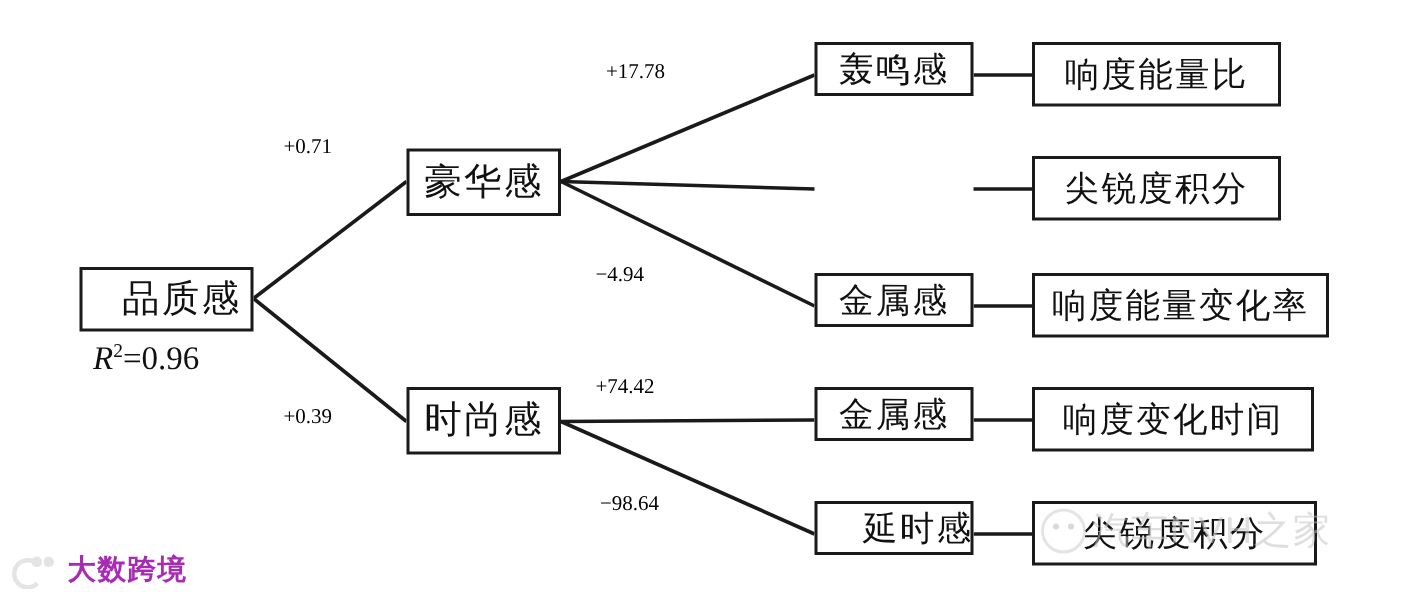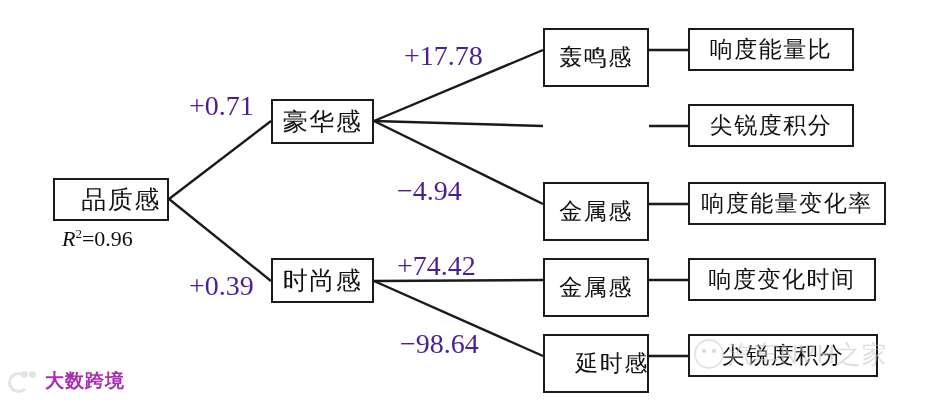--- a/index.html
+++ b/index.html
@@ -35,37 +35,37 @@
     white-space: nowrap;
   }
   .node span {
     display: block;
     line-height: 1;
   }
   .n-root    { left: 53px;  top: 178px; width: 116px; height: 43px; font-size: 25px; padding-left: 20px; }
   .n-l2      { width: 103px; height: 45px; font-size: 25px; }
   .n-l2-a    { left: 271px; top: 99px; }
   .n-l2-b    { left: 271px; top: 258px; }
-  .n-l3      { left: 543px; width: 106px; height: 59px; font-size: 23px; }
+  .n-l3      { left: 543px; width: 106px; height: 36px; font-size: 23px; }
   .n-l3-1    { top: 28px; }
   .n-l3-2    { top: 104px; }
   .n-l3-3    { top: 182px; }
   .n-l3-4    { top: 258px; }
   .n-l3-5    { top: 334px; padding-left: 32px; }
   .n-l4      { left: 688px; height: 43px; font-size: 23px; }
   .n-l4-1    { top: 28px;  width: 166px; }
   .n-l4-2    { top: 104px; width: 166px; }
   .n-l4-3    { top: 182px; width: 198px; }
   .n-l4-4    { top: 258px; width: 188px; }
   .n-l4-5    { top: 334px; width: 190px; }
 
   .edge-label {
     position: absolute;
-    color: #4c1d95;
-    font-size: 28px;
+    color: #000000;
+    font-size: 14px;
     white-space: nowrap;
     line-height: 1;
   }
   .lb-071  { left: 189px; top: 92px; }
   .lb-039  { left: 189px; top: 272px; }
   .lb-1778 { left: 404px; top: 42px; }
   .lb-32175{ left: 449px; top: 104px; }
   .lb-494  { left: 397px; top: 177px; }
   .lb-7442 { left: 397px; top: 252px; }
   .lb-9864 { left: 400px; top: 330px; }

